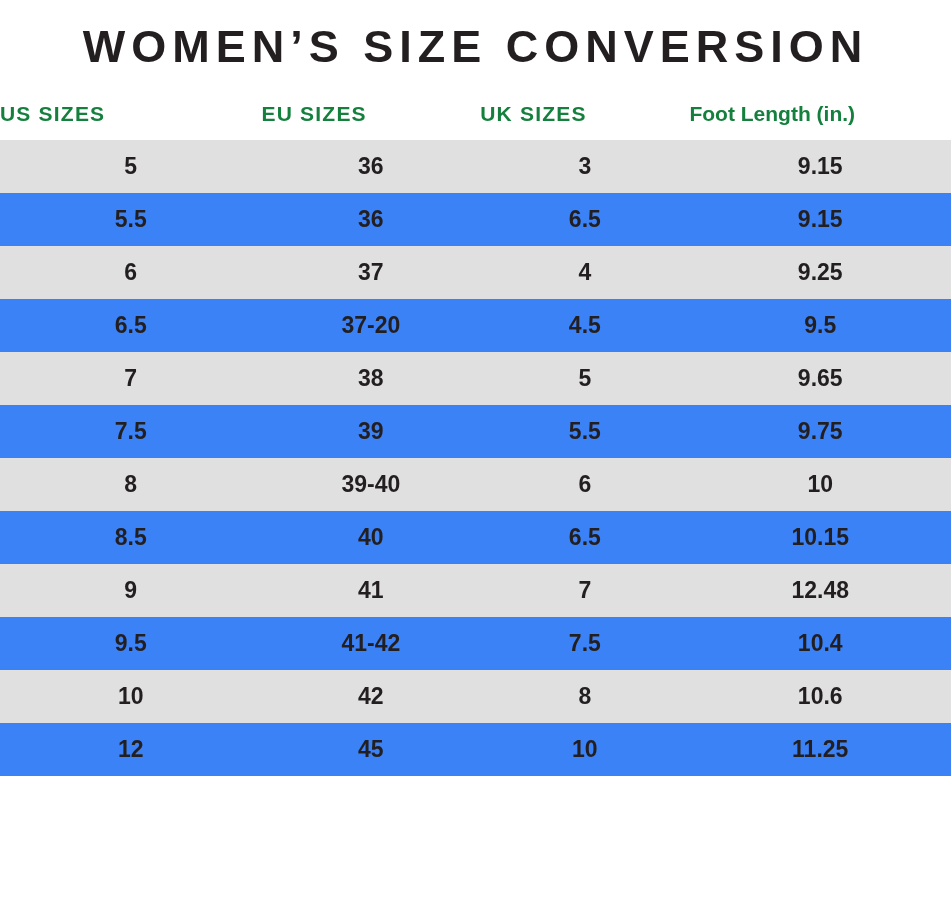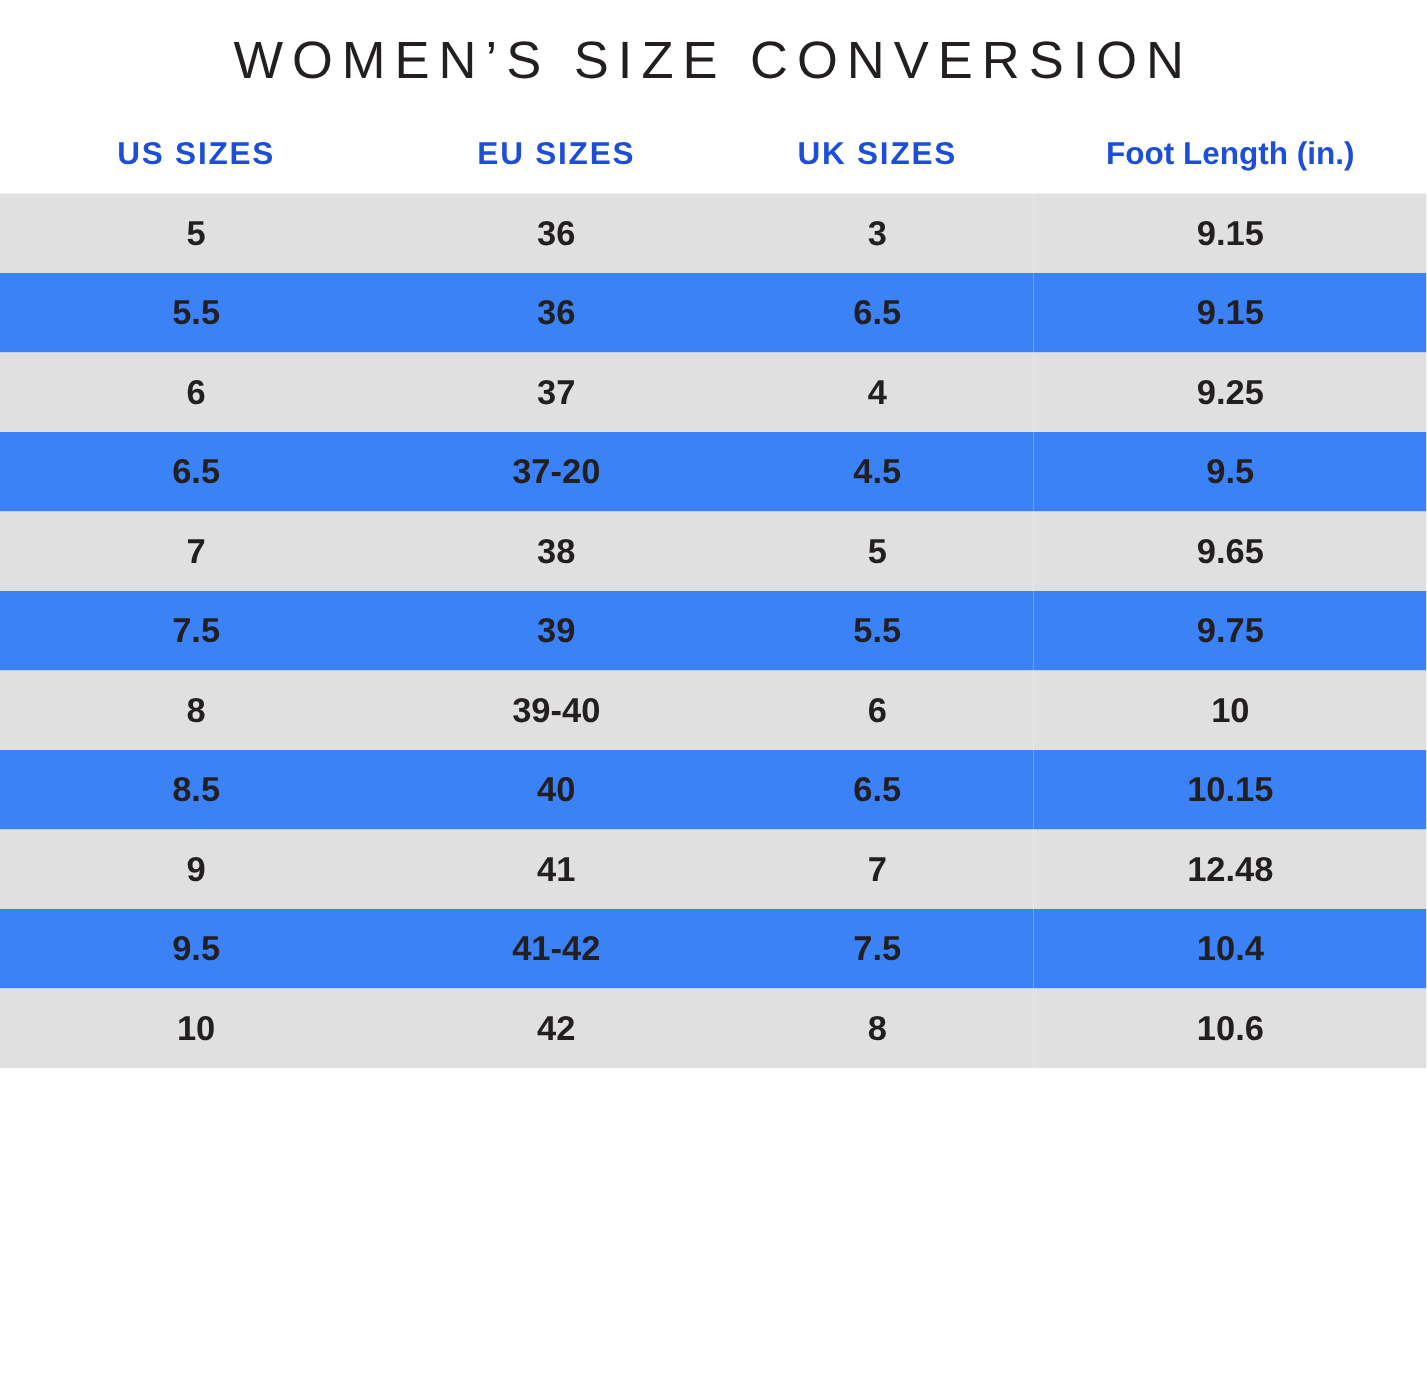--- a/index.html
+++ b/index.html
@@ -15,43 +15,43 @@
     overflow: hidden;
   }
   .page {
     width: 951px;
     height: 917px;
     position: relative;
     box-sizing: border-box;
   }
   .title {
     text-align: center;
-    font-size: 35px;
-    font-weight: normal;
+    font-size: 45px;
+    font-weight: bold;
     letter-spacing: 6px;
     color: #231f20;
     padding-top: 22px;
     padding-bottom: 18px;
     line-height: 1.1;
   }
   table.size-table {
     width: 100%;
     border-collapse: collapse;
     table-layout: fixed;
   }
   table.size-table col.c0 { width: 27.5%; }
   table.size-table col.c1 { width: 23%; }
   table.size-table col.c2 { width: 22%; }
   table.size-table col.c3 { width: 27.5%; }
 
   thead th {
     font-size: 21px;
     font-weight: bold;
-    color: #1d4ed8;
-    text-align: center;
+    color: #15803d;
+    text-align: left;
     padding: 12px 0 14px 0;
     background: #ffffff;
     border: none;
     margin-left: 24px;
   }
   thead th.normal-weight {
     font-weight: bold;
     letter-spacing: 0px;
   }
   thead th.tracked {
@@ -157,16 +157,22 @@
         <td>41-42</td>
         <td>7.5</td>
         <td>10.4</td>
       </tr>
       <tr class="shade">
         <td class="us">10</td>
         <td>42</td>
         <td>8</td>
         <td>10.6</td>
       </tr>
+      <tr class="light">
+        <td class="us">12</td>
+        <td>45</td>
+        <td>10</td>
+        <td>11.25</td>
+      </tr>
     </tbody>
   </table>
 
 </div>
 
 </body></html>

